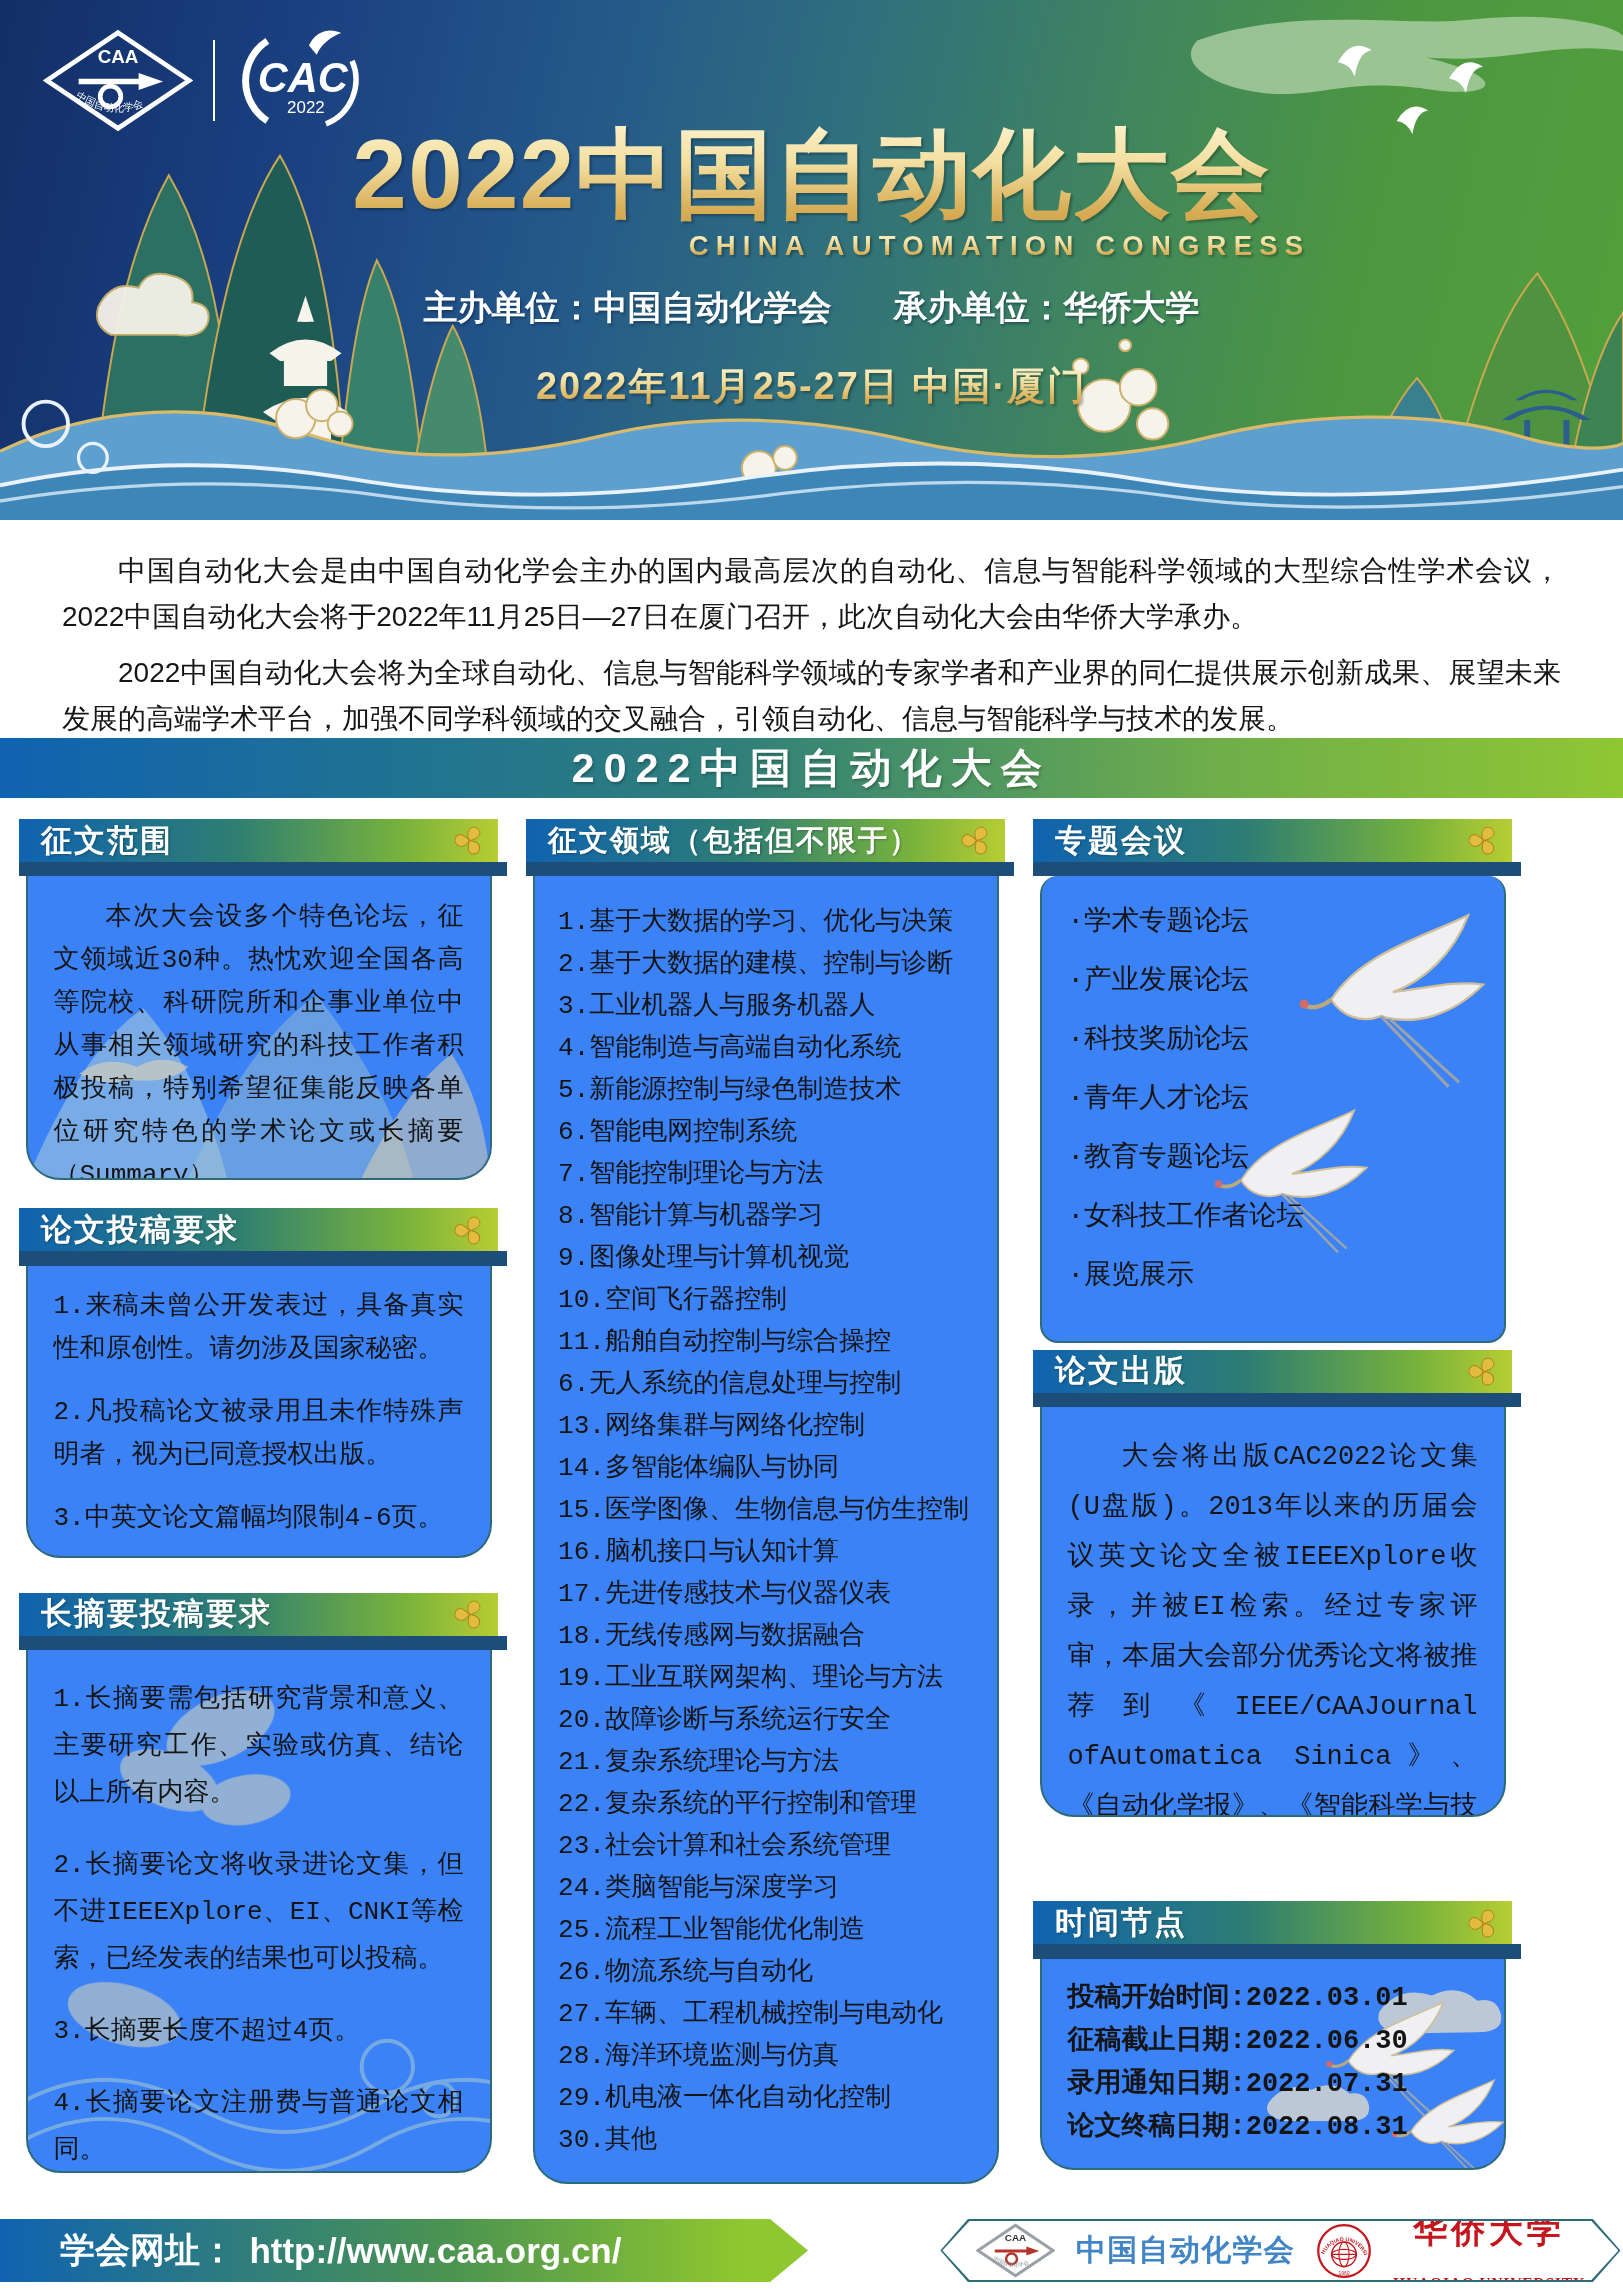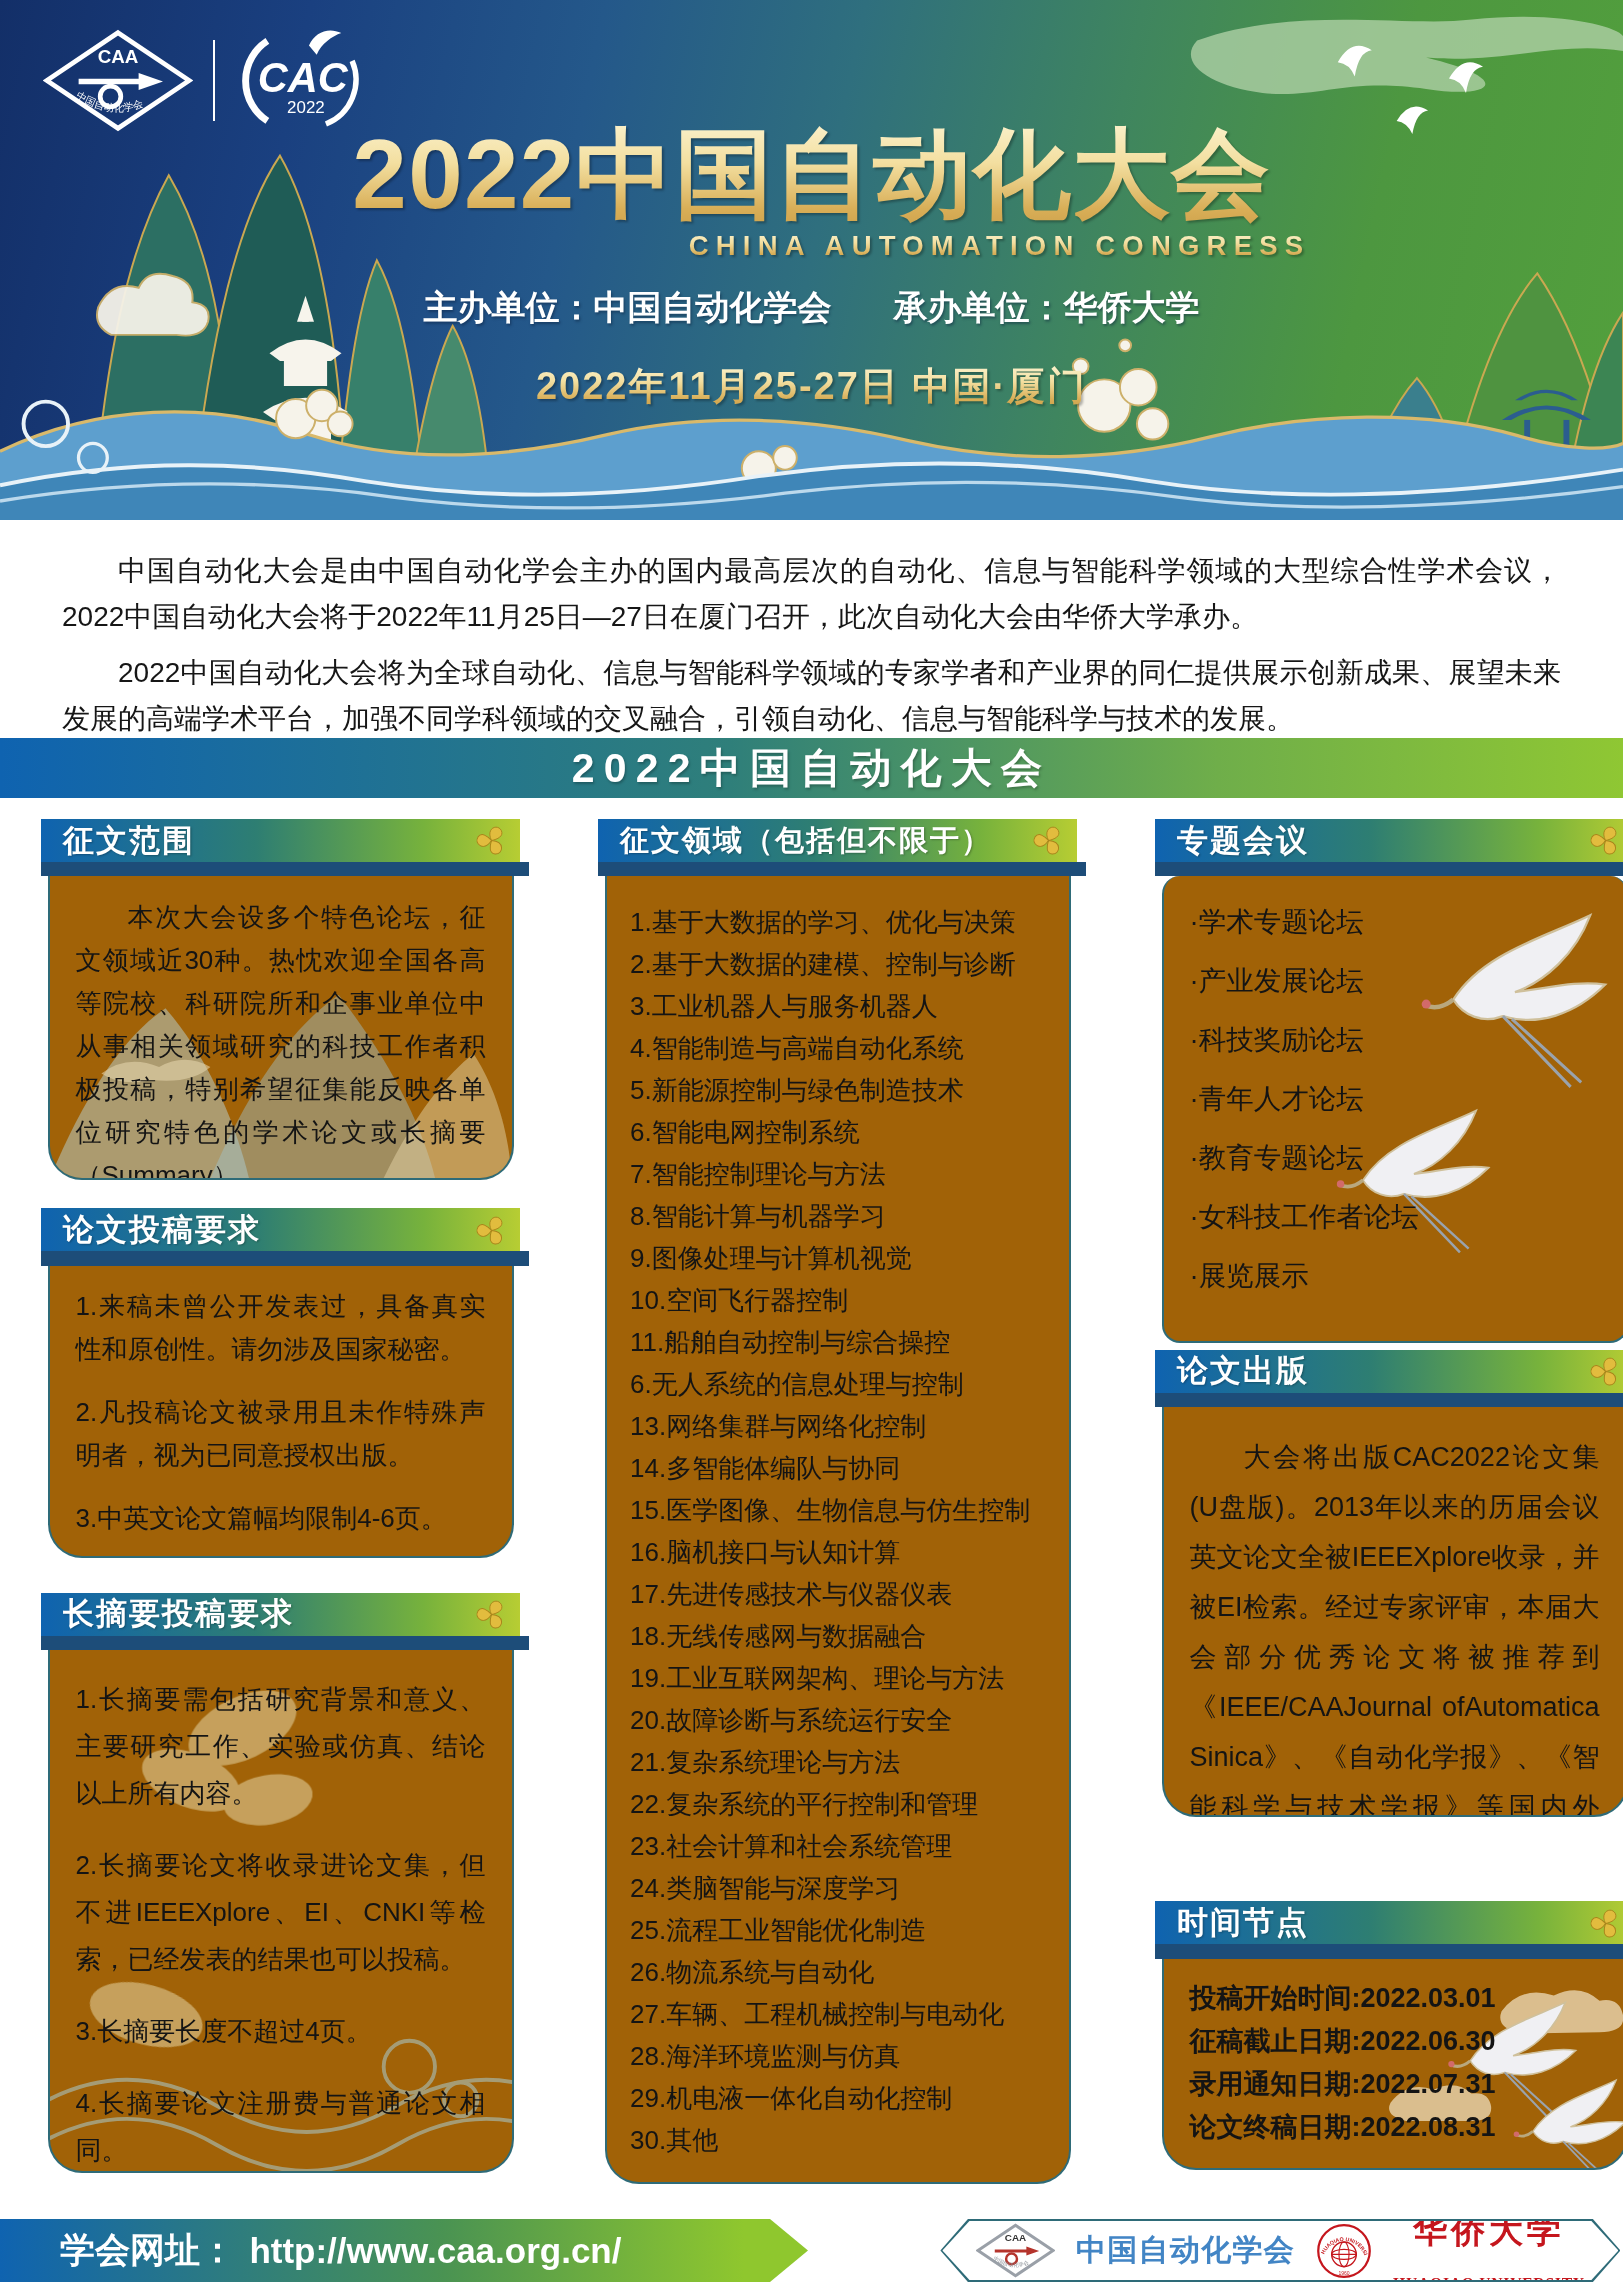--- a/index.html
+++ b/index.html
@@ -29,30 +29,30 @@
   .intro { height:218px; padding:27.5px 62px 0; }
   .intro p { font-size:28px; line-height:46px; color:#161616; text-indent:2em; text-align:justify; margin-bottom:10.5px; }
 
   
   .title-bar { height:60px; display:flex; align-items:center; justify-content:center;
     background:linear-gradient(90deg,#0f63b0 0%,#2f7f7a 45%,#6fae4a 75%,#8fc733 100%);
     color:#ffffff; font-size:41px; font-weight:bold; letter-spacing:9.2px;
     text-shadow:1.3px 2px 2.6px rgba(0,0,0,.25); }
 
   
-  .columns { display:flex; gap:78px; padding:21px 41px 0; }
+  .columns { display:flex; gap:28px; padding:21px 19px 0; }
   .col { width:479px; flex:0 0 479px; }
   .panel-header { position:relative; height:43px; display:flex; align-items:center; padding-left:22px;
     background:linear-gradient(90deg,#0f63b0 0%,#2e7e72 45%,#77b23c 80%,#b7cd33 100%); }
   .panel-title { color:#ffffff; font-size:31px; font-weight:bold; letter-spacing:2px;
     text-shadow:1.3px 1.3px 2px rgba(0,0,0,.25); white-space:nowrap; }
   .knot { position:absolute; right:10.5px; top:3.3px; width:37px; height:37px; }
   .panel-shadow { height:14.4px; width:calc(100% + 9.2px); background:#1d4d79; }
   .panel-body { position:relative; margin:0 6.5px; border:2px solid #2e6b78; border-top:none;
-    border-radius:0 0 34px 34px; background:#a16207; overflow:hidden; color:#141414; }
+    border-radius:0 0 34px 34px; background:#3b82f6; overflow:hidden; color:#141414;font-family:Liberation Mono, monospace; }
   .panel-body .content { position:relative; z-index:1; }
   .deco { position:absolute; z-index:0; pointer-events:none; }
 
   
   .body-scope { height:304px; padding:19.6px 26px; }
   .body-scope p { font-size:26px; line-height:43px; text-indent:2em; text-align:justify; }
   .panel-scope { margin-bottom:28px; }
   .body-paper { height:292px; padding:19.6px 26px; }
   .body-paper li { font-size:26px; line-height:43px; text-align:justify; margin-bottom:19.6px; }
   .panel-paper { margin-bottom:35px; }

